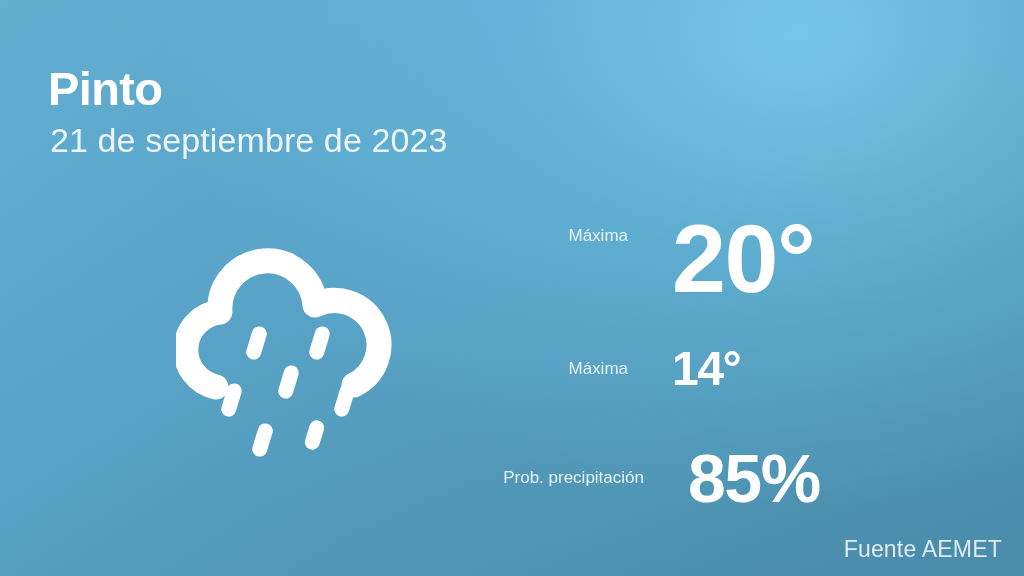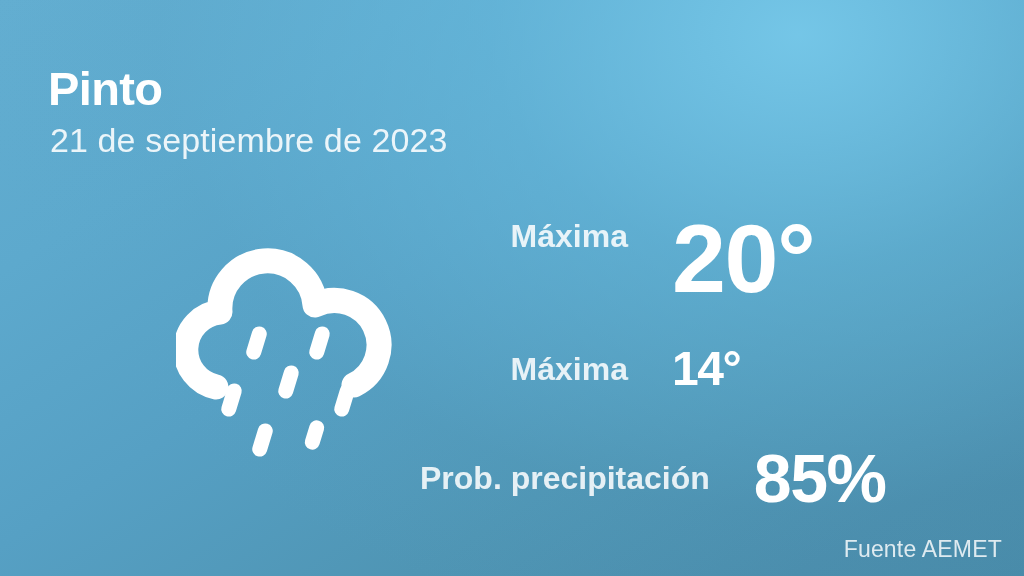--- a/index.html
+++ b/index.html
@@ -83,38 +83,38 @@
     display: flex;
     align-items: center;
     width: 100%;
   }
   .reading-label {
     flex: 0 0 252px;
     text-align: right;
     padding-right: 44px;
     box-sizing: border-box;
     color: rgba(255,255,255,0.86);
-    font-weight: 700;
-    font-size: 32px;
+    font-weight: 400;
+    font-size: 17px;
     white-space: nowrap;
   }
   .reading-value {
     flex: 1 1 auto;
     text-align: left;
     color: #ffffff;
     font-weight: bold;
     letter-spacing: -1.5px;
     white-space: nowrap;
   }
 
   #row-max        { height: 132px; }
   #row-max   .reading-value { font-size: 97px; line-height: 1; margin-top: 44px; }
   #row-min        { height: 134px; }
   #row-min   .reading-value { font-size: 48px; line-height: 1; }
-  #row-precip     { height: 84px; }
+  #row-precip     { height: 84px; margin-left: 16px; }
   #row-precip .reading-value { font-size: 68px; line-height: 1; }
 
   
   #source-text {
     position: absolute;
     right: 22px;
     bottom: 13px;
     font-size: 23px;
     font-weight: 400;
     color: rgba(255,255,255,0.82);

